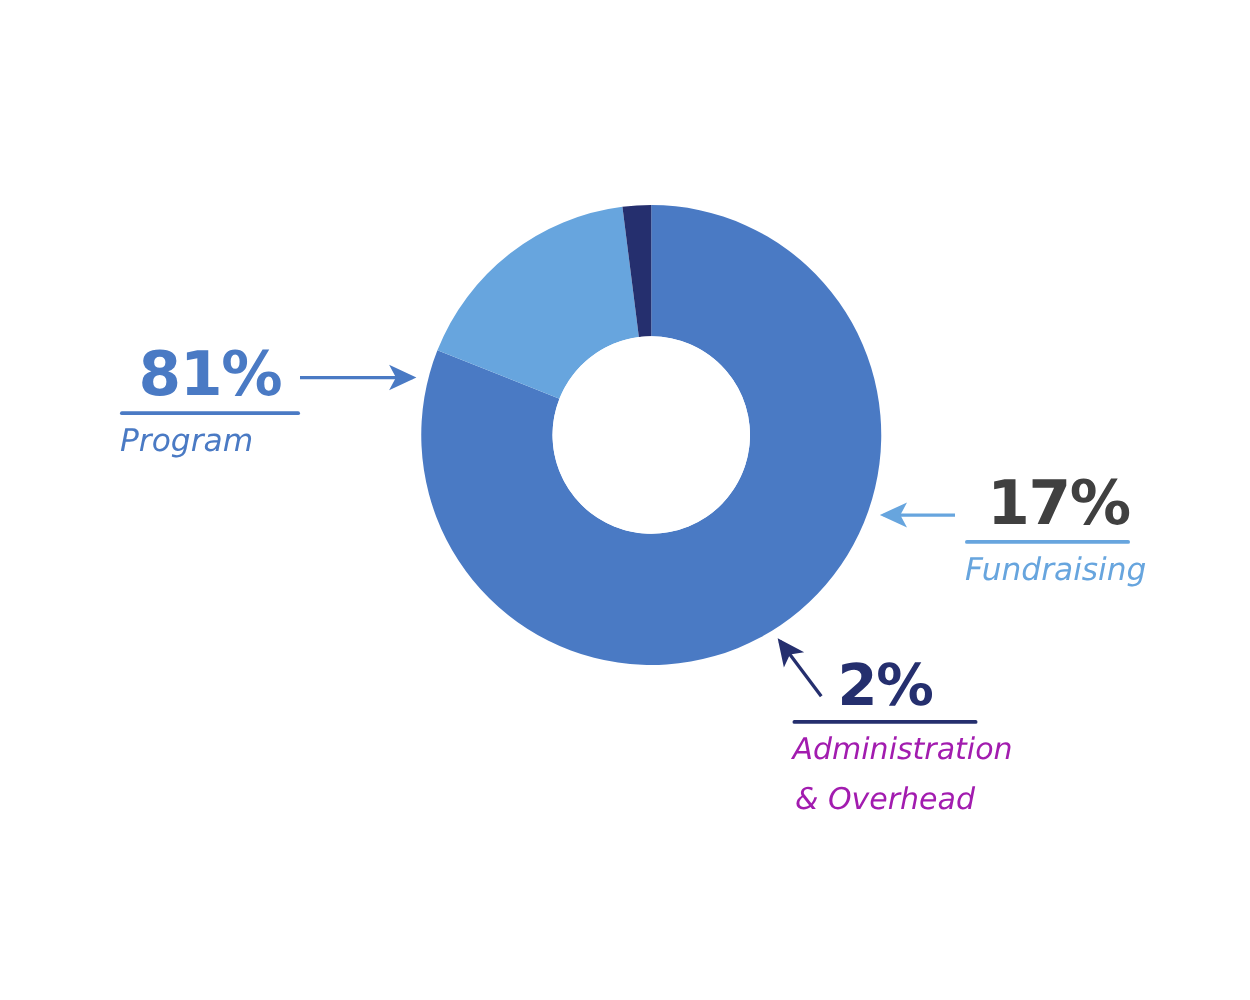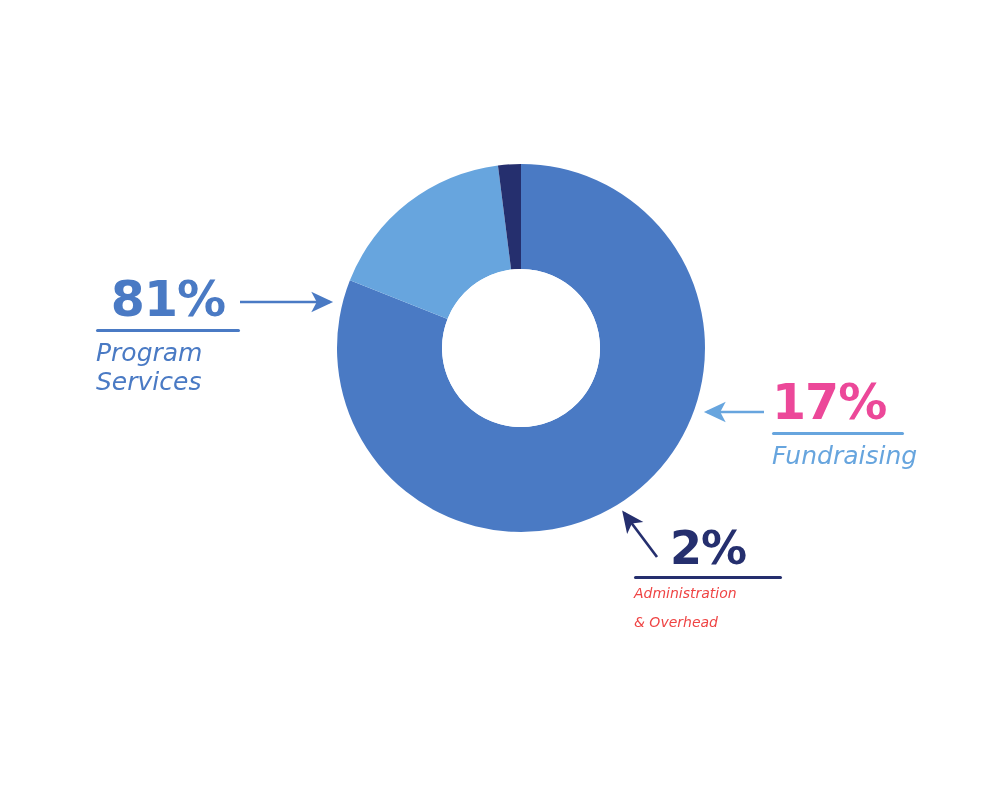--- a/index.html
+++ b/index.html
@@ -76,22 +76,22 @@
   }
 
   
   #callout-fundraising {
     left: 772px;
     top: 378px;
     width: 132px;
     text-align: center;
   }
   #callout-fundraising .pct {
-    color: #ec4899;
-    text-align: left;
+    color: #404040;
+    text-align: right;
   }
   #callout-fundraising .rule {
     background: #67a5de;
     width: 132px;
   }
   #callout-fundraising .sub {
     color: #67a5de;
     text-align: center;
   }
 
@@ -105,23 +105,23 @@
   #callout-admin .pct {
     color: #252f6e;
     text-align: center;
     font-size: 46px;
   }
   #callout-admin .rule {
     background: #252f6e;
     width: 148px;
   }
   #callout-admin .sub {
-    color: #ef4444;
-    text-align: left;
-    font-size: 14px;
+    color: #a21caf;
+    text-align: center;
+    font-size: 24px;
   }
 </style>
 </head>
 <body>
 
 <div id="stage">
 
   <svg id="chart-svg" viewBox="0 0 1000 800">
     <defs>
 
@@ -150,21 +150,20 @@
 
     <line x1="764" y1="412" x2="707" y2="412" stroke="#67a5de" stroke-width="2.6" marker-end="url(#arrow-fundraising)"></line>
 
     <line x1="657" y1="557" x2="624" y2="513" stroke="#252f6e" stroke-width="2.6" marker-end="url(#arrow-admin)"></line>
   </svg>
 
   <div class="callout" id="callout-program">
     <div class="pct">81%</div>
     <div class="rule"></div>
     <div class="sub">Program</div>
-    <div class="sub" style="margin-top:0">Services</div>
   </div>
 
   <div class="callout" id="callout-fundraising">
     <div class="pct">17%</div>
     <div class="rule"></div>
     <div class="sub">Fundraising</div>
   </div>
 
   <div class="callout" id="callout-admin">
     <div class="pct">2%</div>

